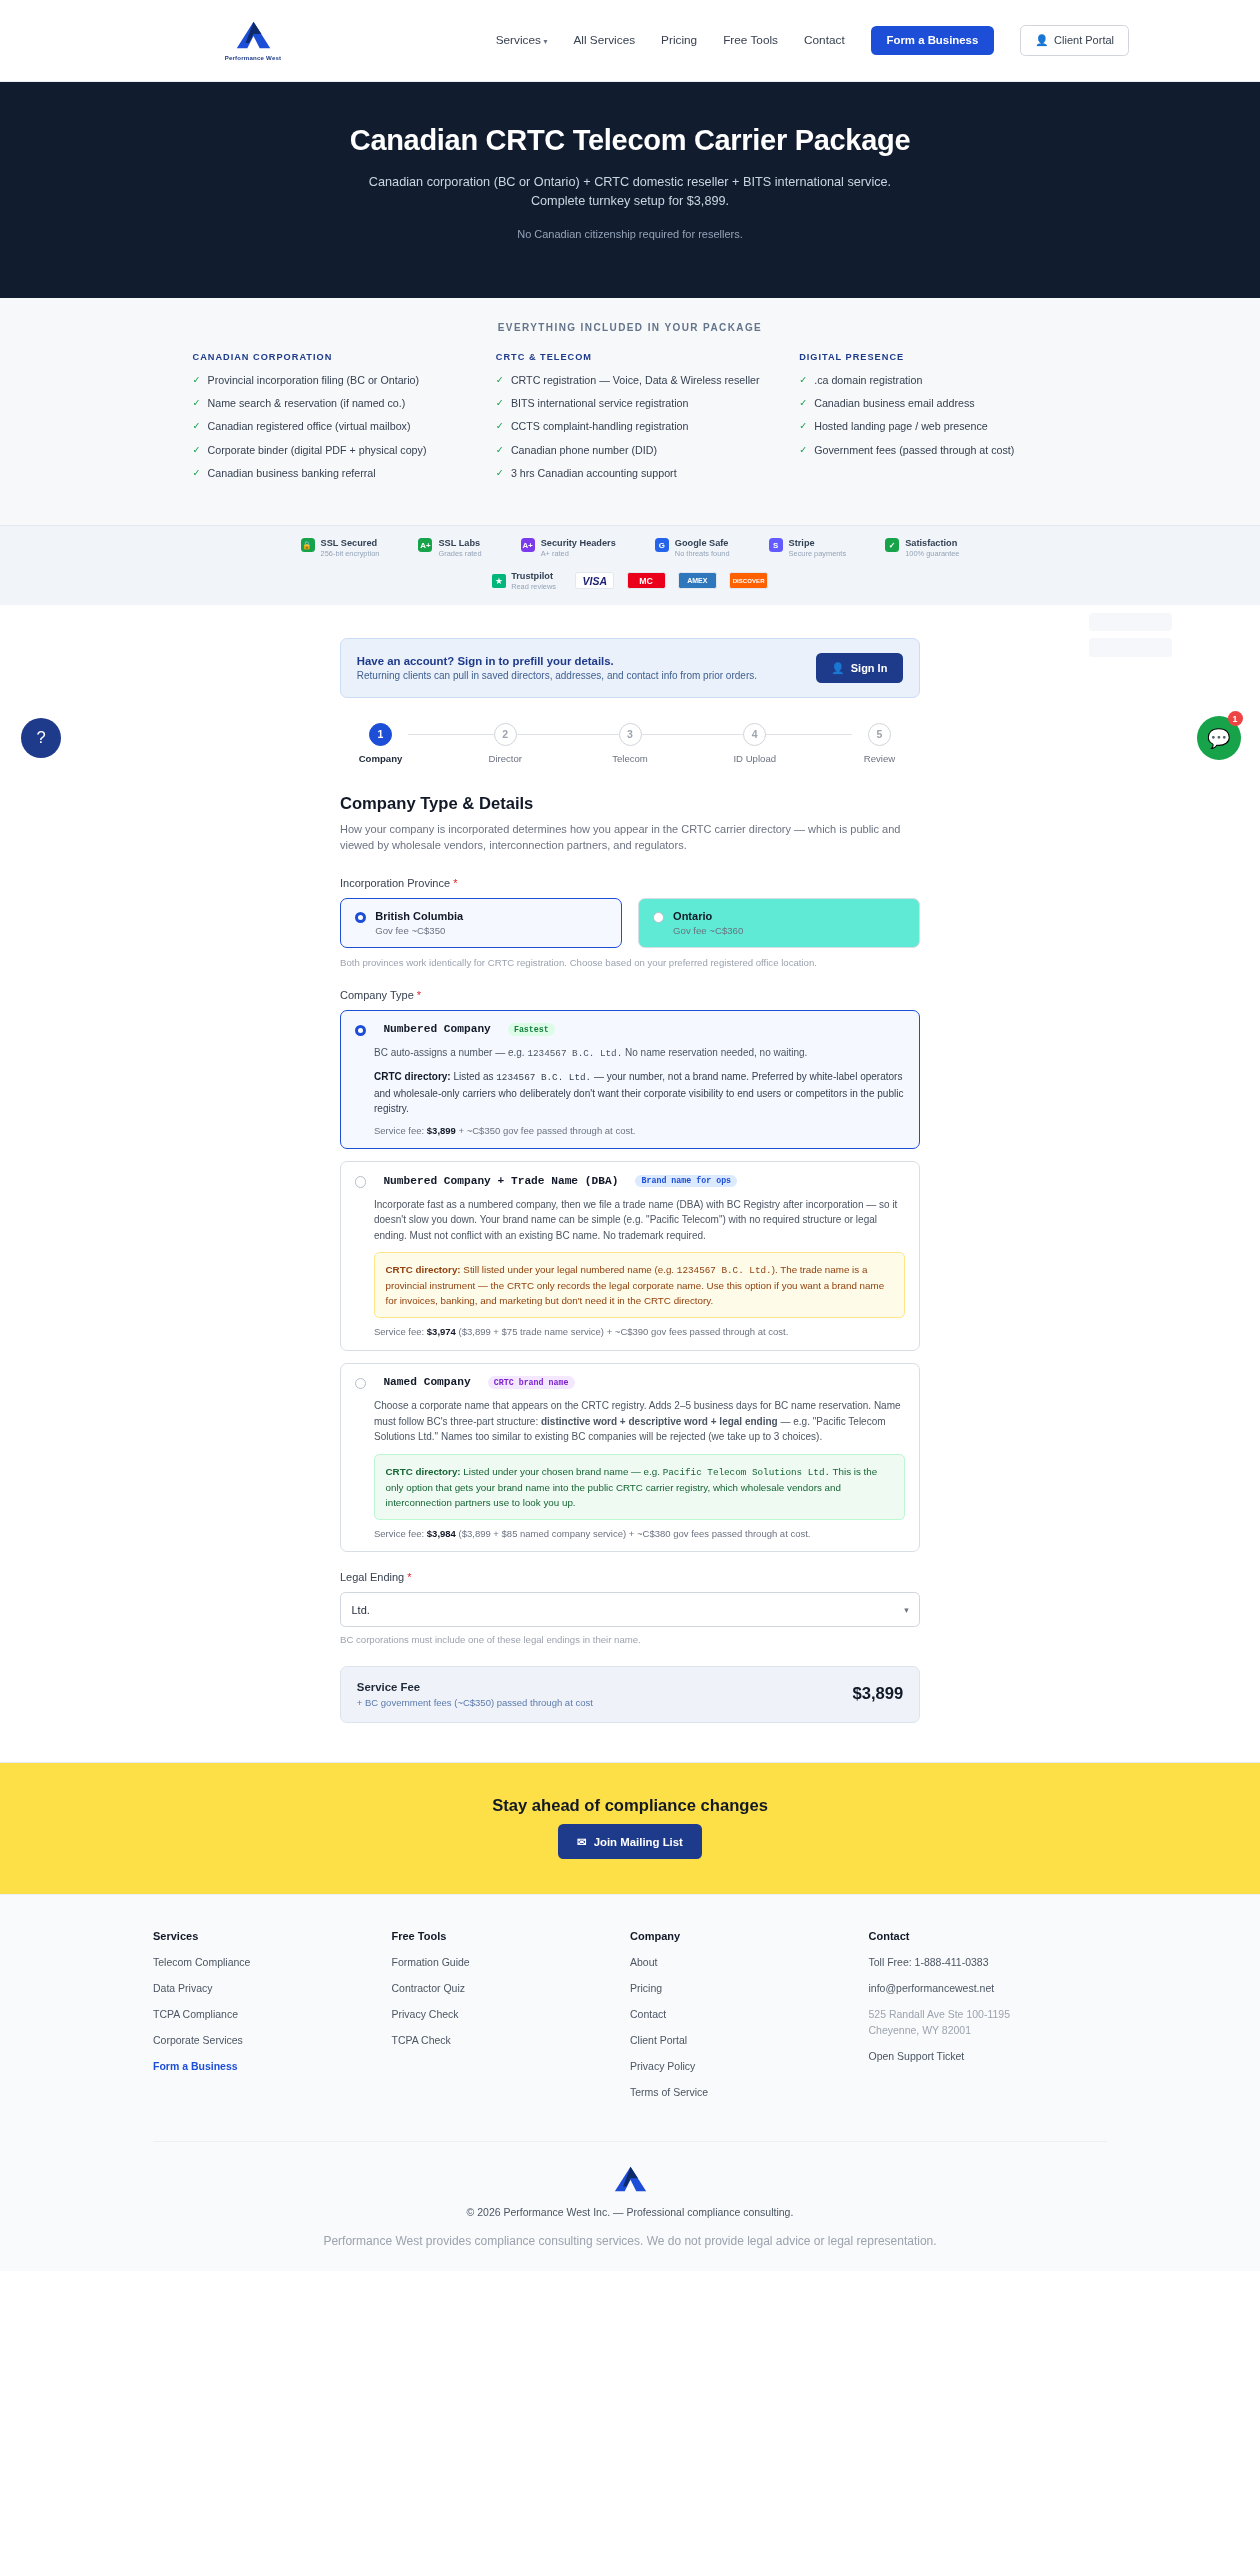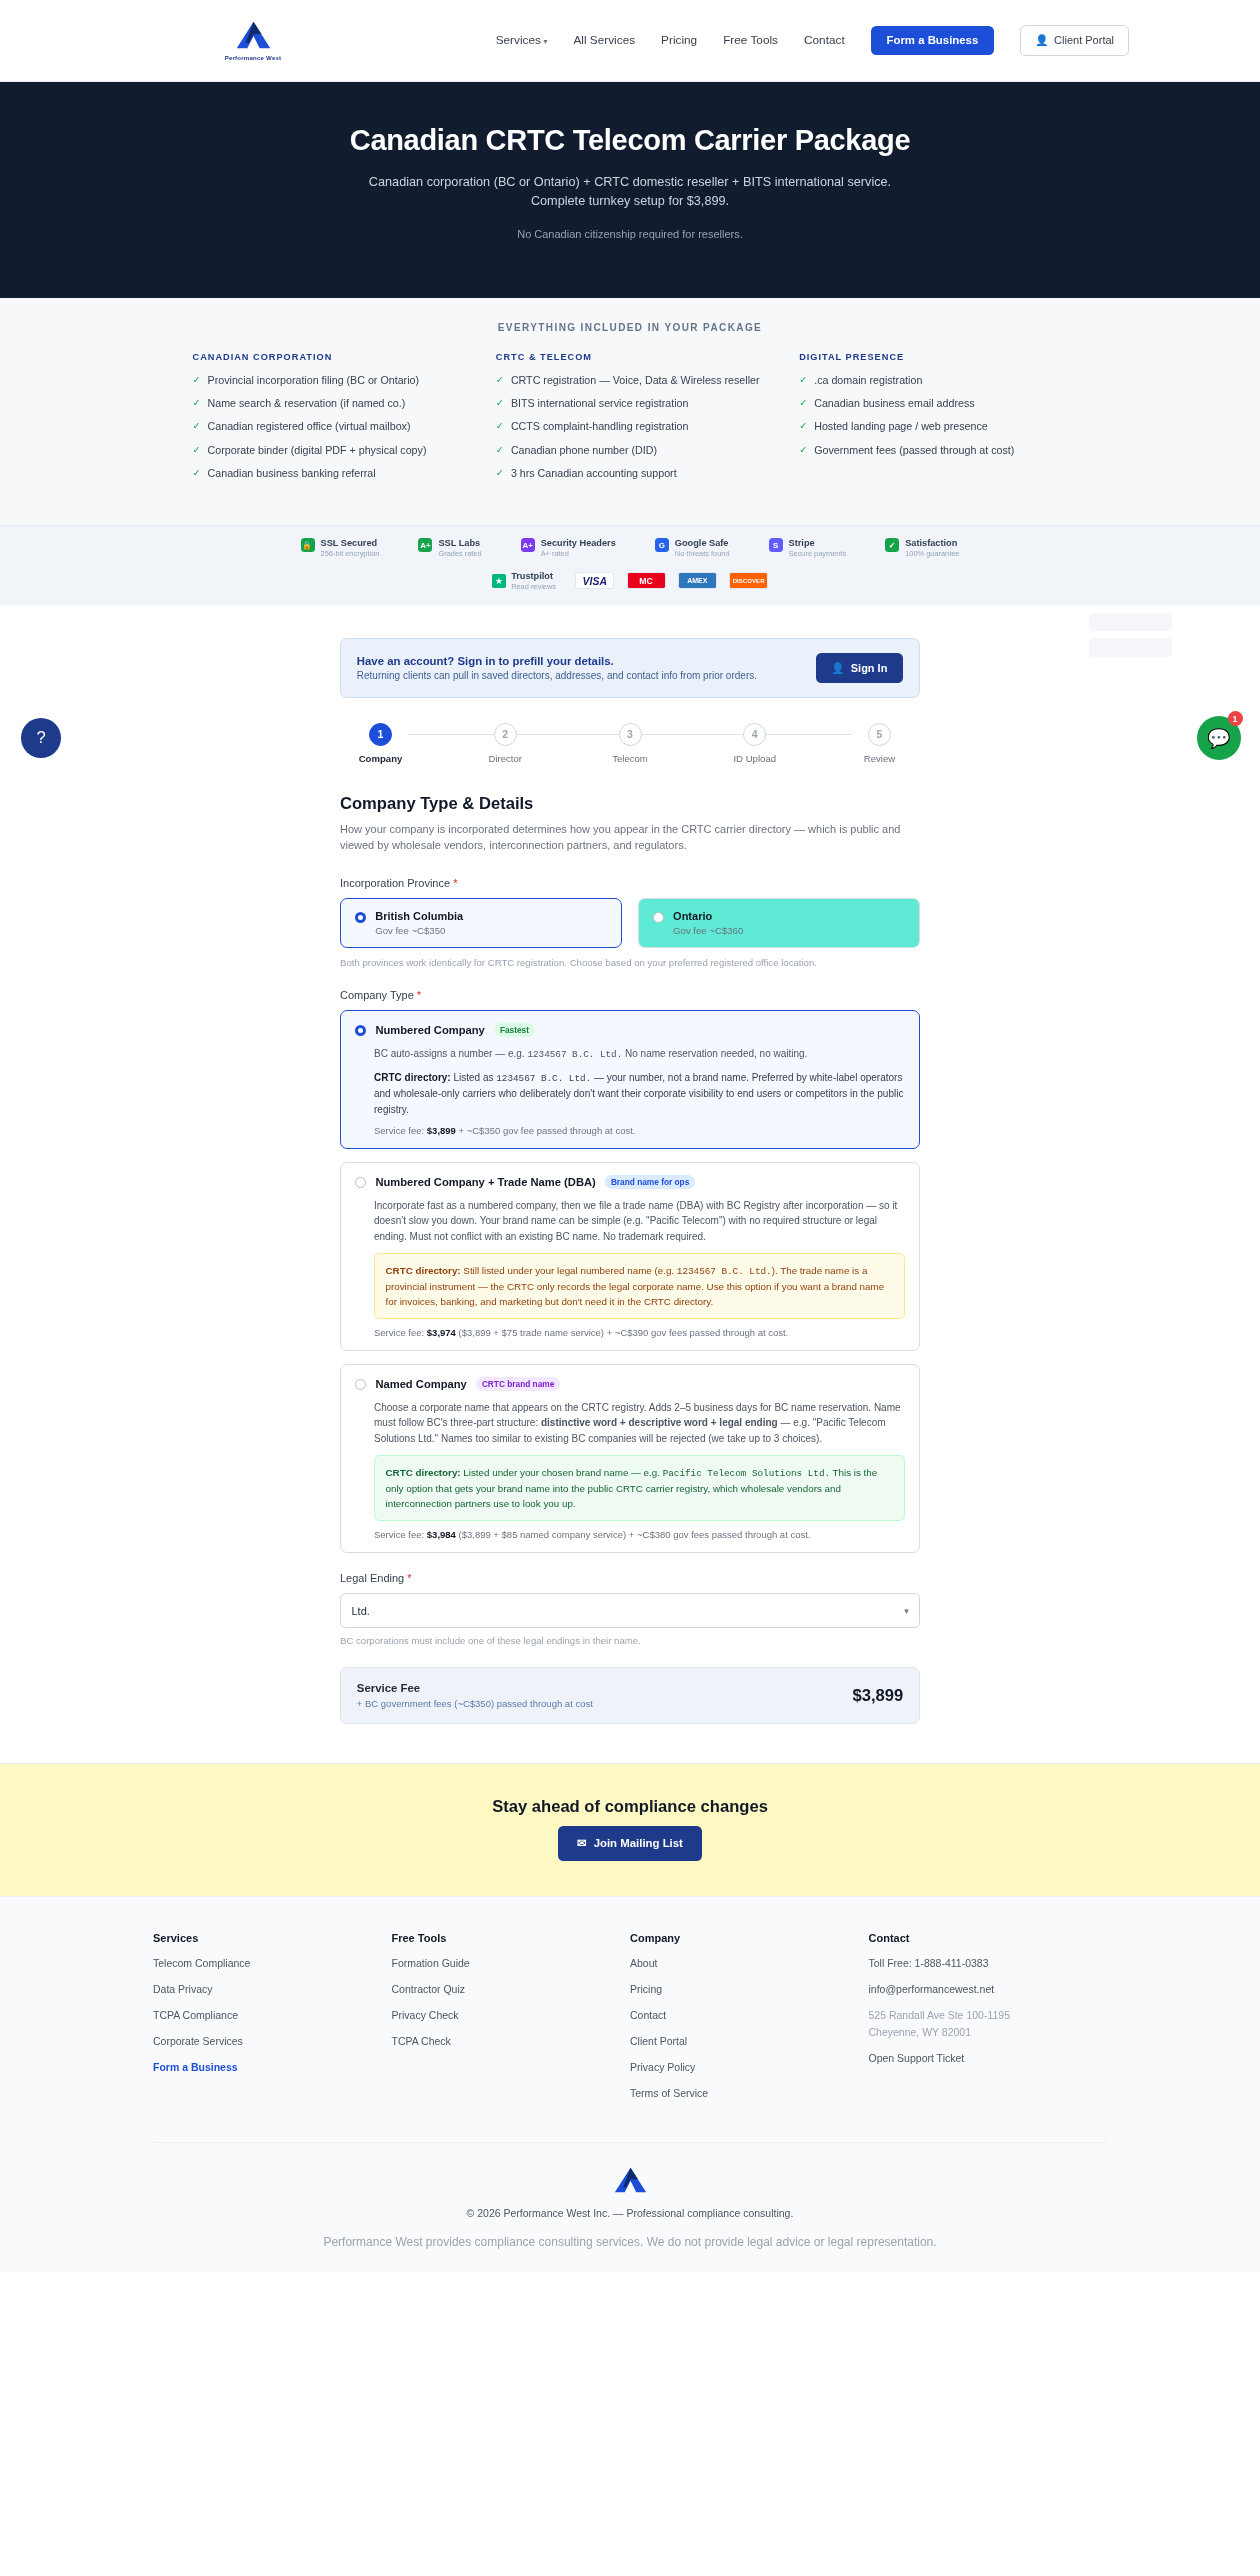--- a/index.html
+++ b/index.html
@@ -124,21 +124,21 @@
   .radio { width:11.4px;height:11.4px;border-radius:50%;border:1.3px solid #b6bec9; flex:0 0 auto; margin-top:1.8px; background:#fff;}
   .radio.on { border:3.5px solid #1d4ed8; }
   .prov-name { font-size:11px; font-weight:bold; color:#111827;}
   .prov-fee { font-size:9.6px; color:#6b7280; margin-top:2.6px;}
   .hint { font-size:9.6px; color:#9ca3af; margin-bottom:21px;}
 
   .opt-card {
     border:0.9px solid #d9dee5; border-radius:7px; padding:12.3px 14px; margin-bottom:12.3px; background:#fff;
   }
   .opt-card.selected { border:1.8px solid #1d4ed8; background:#f5f9ff; }
-  .opt-head { display:flex; align-items:center; gap:9px; }
+  .opt-head { display:flex; align-items:flex-start; gap:17px;font-family:Liberation Mono, monospace; }
   .opt-name { font-size:11.2px; font-weight:bold; color:#111827;}
   .pill { font-size:8.3px; font-weight:bold; padding:1.8px 6.1px; border-radius:8.8px;}
   .pill-green { background:#dcfce7; color:#15803d;}
   .pill-blue { background:#dbeafe; color:#1d4ed8;}
   .pill-purple { background:#f3e8ff; color:#7e22ce;}
   .opt-body { font-size:10px; color:#4b5563; line-height:1.55; margin:9px 0 0 19px;}
   .mono { font-family:"Liberation Mono", monospace; font-size:9.3px;}
   .opt-note { margin:7.9px 0 0 19px; font-size:10px; color:#374151; line-height:1.55;}
   .opt-note b { color:#111827;}
   .callout { border-radius:5.3px; padding:8.8px 10.5px; margin:8.8px 0 0 19px; font-size:9.8px; line-height:1.55;}
@@ -163,21 +163,21 @@
   .fee-sub { font-size:9.5px; color:#5b7aad; margin-top:3.5px;}
   .fee-amt { font-size:16.6px; font-weight:bold; color:#111827;}
 
   .next-row { display:flex; justify-content:flex-end; margin-top:35px;}
   .btn-next {
     background:#1e3a8a;color:#fff;border:none;border-radius:5.3px;font-size:11.4px;font-weight:bold;
     padding:10.5px 21px; display:flex;align-items:center;gap:7px;
   }
 
   
-  .news { background:#fef9c3; border-top:0.9px solid #e9edf2; padding:33px 0 35px; text-align:center;}
+  .news { background:#fde047; border-top:0.9px solid #e9edf2; padding:33px 0 35px; text-align:center;}
   .news h3 { font-size:16.6px; margin:0 0 8.8px; color:#111827;}
   .news p { font-size:11.4px; color:#6b7280; margin:0 0 17.5px;}
   .btn-news {
     background:#1e3a8a;color:#fff;border:none;border-radius:5.3px;font-size:11.4px;font-weight:bold;
     padding:10.5px 19px; display:inline-flex;align-items:center;gap:7px;
   }
 
   
   .footer { background:#f9fafb; border-top:0.9px solid #eceff3; padding:35px 0 23px;}
   .footer-cols { width:954px; margin:0 auto; display:flex; }

